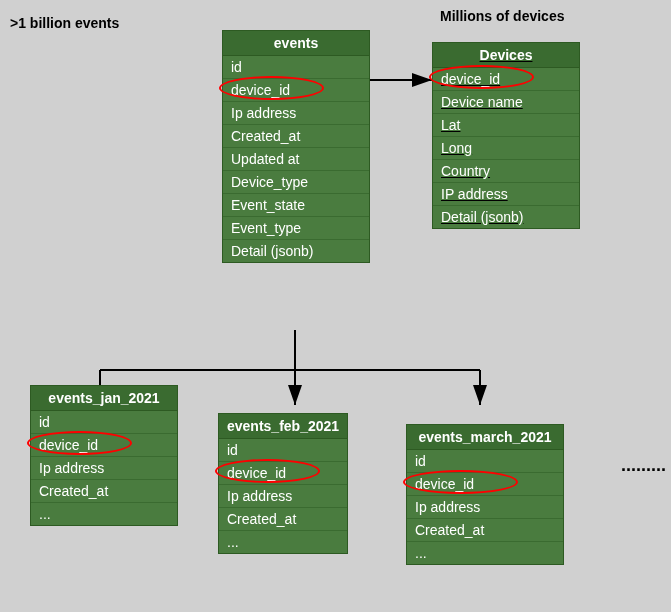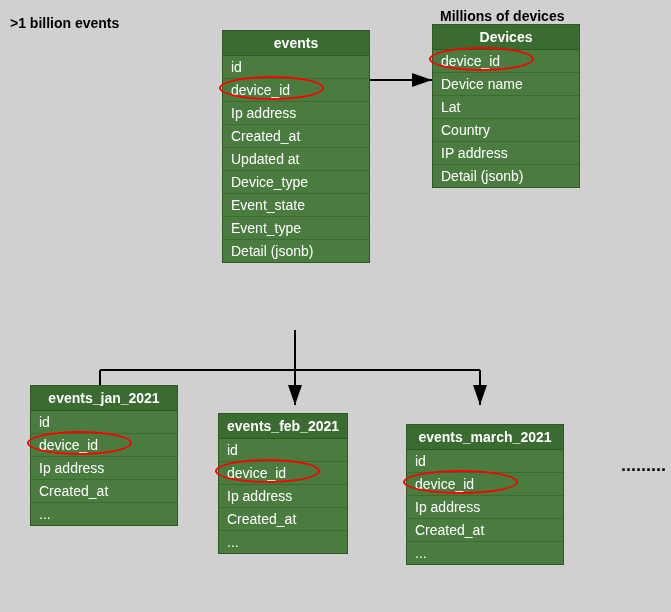--- a/index.html
+++ b/index.html
@@ -111,28 +111,29 @@
     </div>
     <div class="table-row">Ip address</div>
     <div class="table-row">Created_at</div>
     <div class="table-row">Updated at</div>
     <div class="table-row">Device_type</div>
     <div class="table-row">Event_state</div>
     <div class="table-row">Event_type</div>
     <div class="table-row">Detail (jsonb)</div>
   </div>
 
-  <div class="db-table" style="left:432px; top:24px; width:148px;">
+  <div class="db-table" style="left:432px; top:42px; width:148px;text-decoration:underline;">
     <div class="table-header">Devices</div>
     <div class="table-row circled" style="position:relative;">
       device_id
       <div class="circle-overlay" style="top:-3px; left:-4px; width:105px; height:24px;"></div>
     </div>
     <div class="table-row">Device name</div>
     <div class="table-row">Lat</div>
+    <div class="table-row">Long</div>
     <div class="table-row">Country</div>
     <div class="table-row">IP address</div>
     <div class="table-row">Detail (jsonb)</div>
   </div>
 
   <div class="db-table" style="left:30px; top:385px; width:148px;">
     <div class="table-header">events_jan_2021</div>
     <div class="table-row">id</div>
     <div class="table-row circled" style="position:relative;">
       device_id

